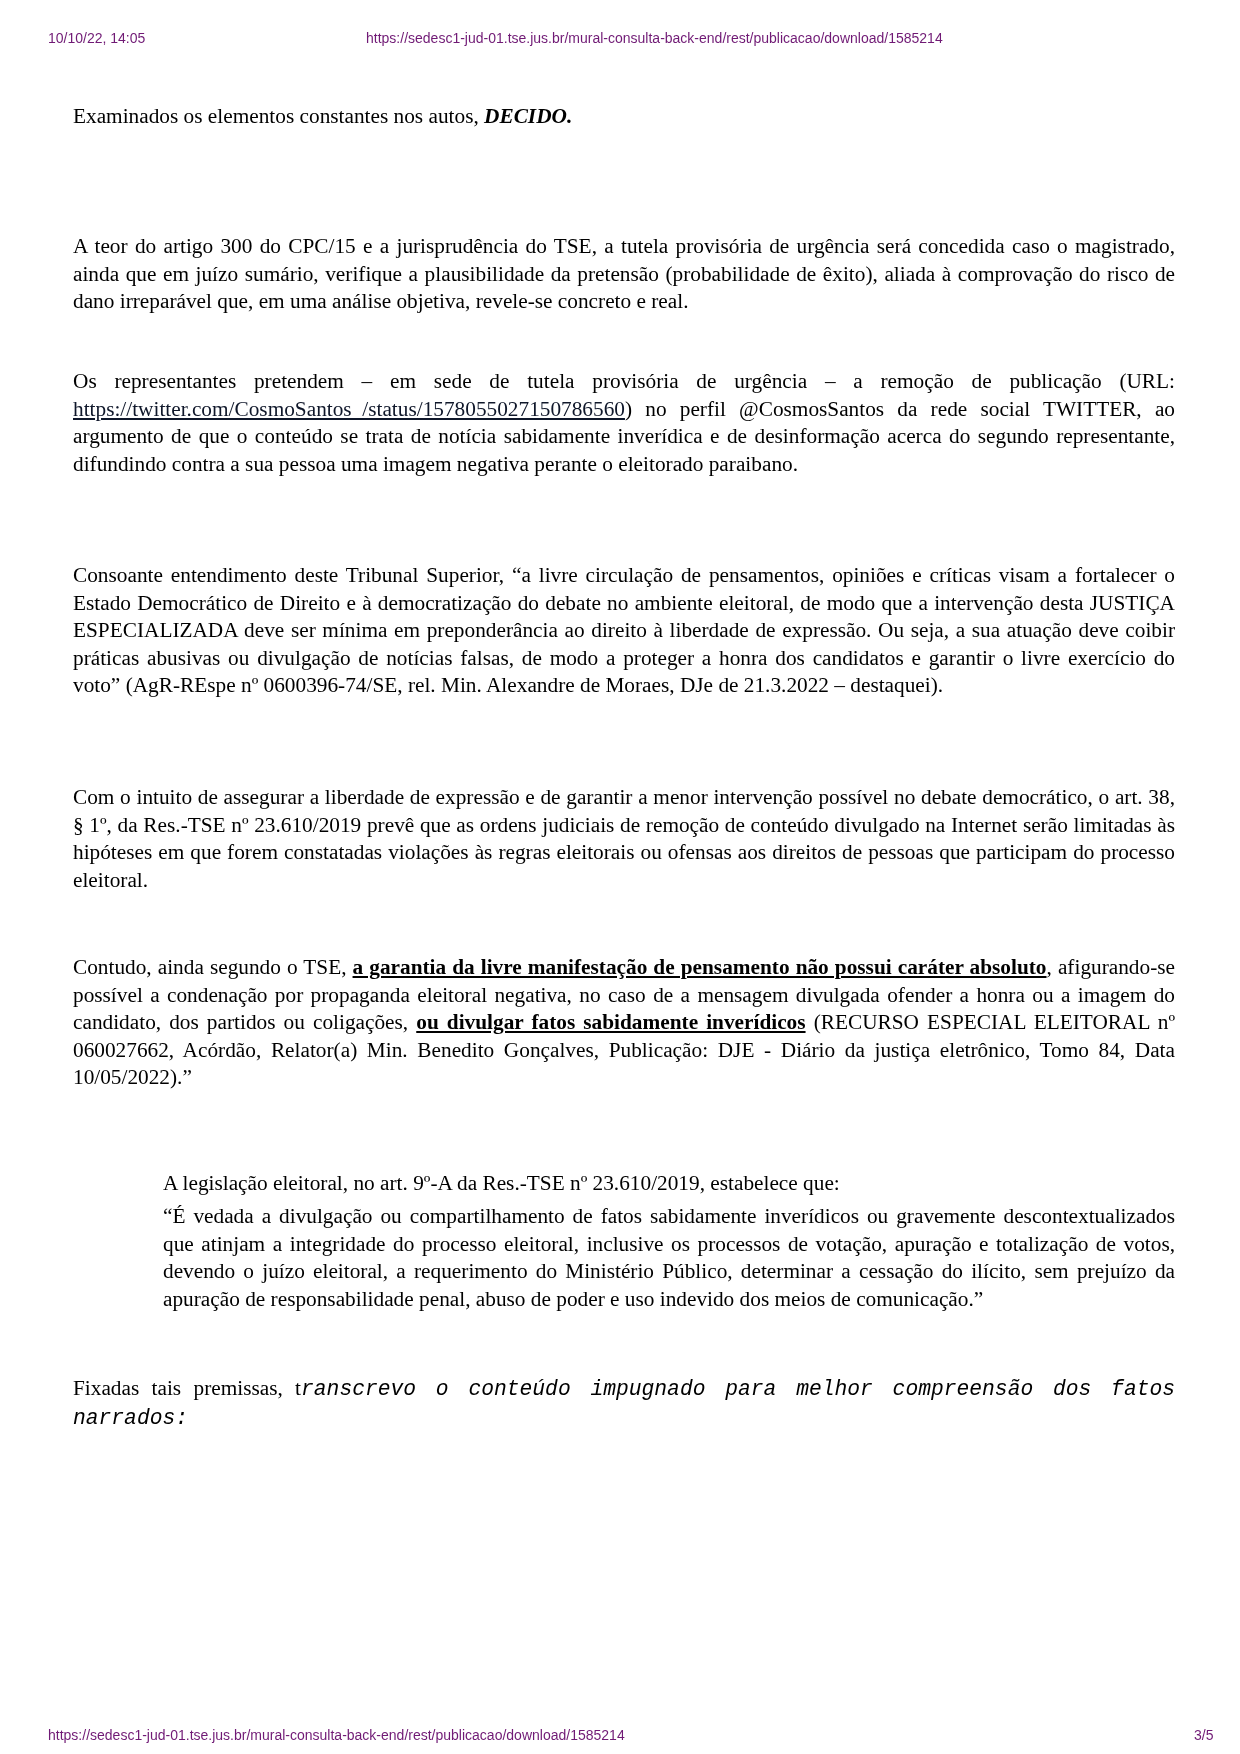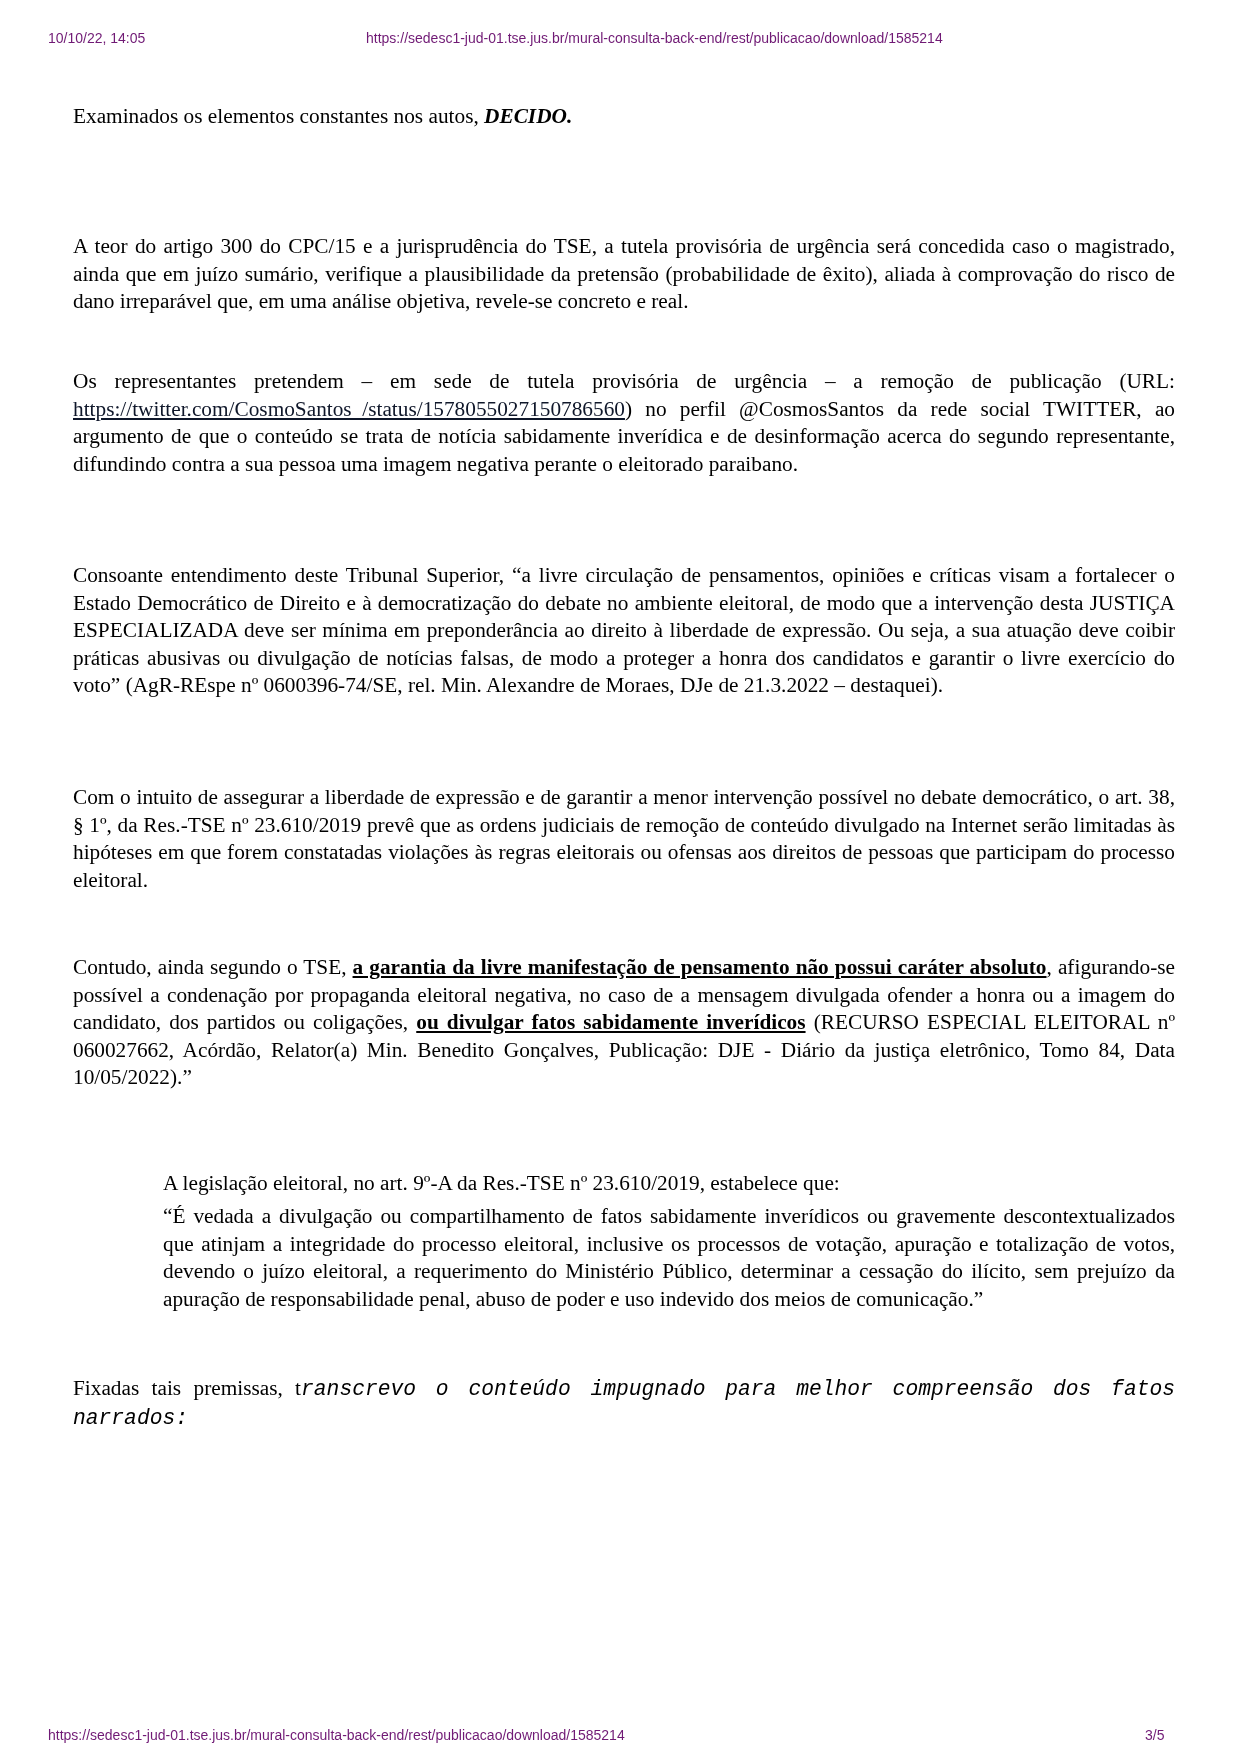--- a/index.html
+++ b/index.html
@@ -20,21 +20,21 @@
       width: 1240px;
       font-family: "Liberation Sans", sans-serif;
       font-size: 14px;
       color: #701a75;
     }
     .print-header { top: 30px; height: 20px; }
     .print-footer { top: 1727px; height: 20px; }
     .hdr-date { position: absolute; left: 48px; top: 0; }
     .hdr-url { position: absolute; left: 366px; top: 0; }
     .ftr-url { position: absolute; left: 48px; top: 0; }
-    .ftr-page { position: absolute; left: 1145px; top: 0; }
+    .ftr-page { position: absolute; left: 1194px; top: 0; }
 
     .page {
       position: absolute;
       left: 73px;
       top: 0;
       width: 1102px;
       font-family: "Liberation Serif", serif;
       font-size: 21.3px;
       line-height: 27.5px;
       text-align: justify;

